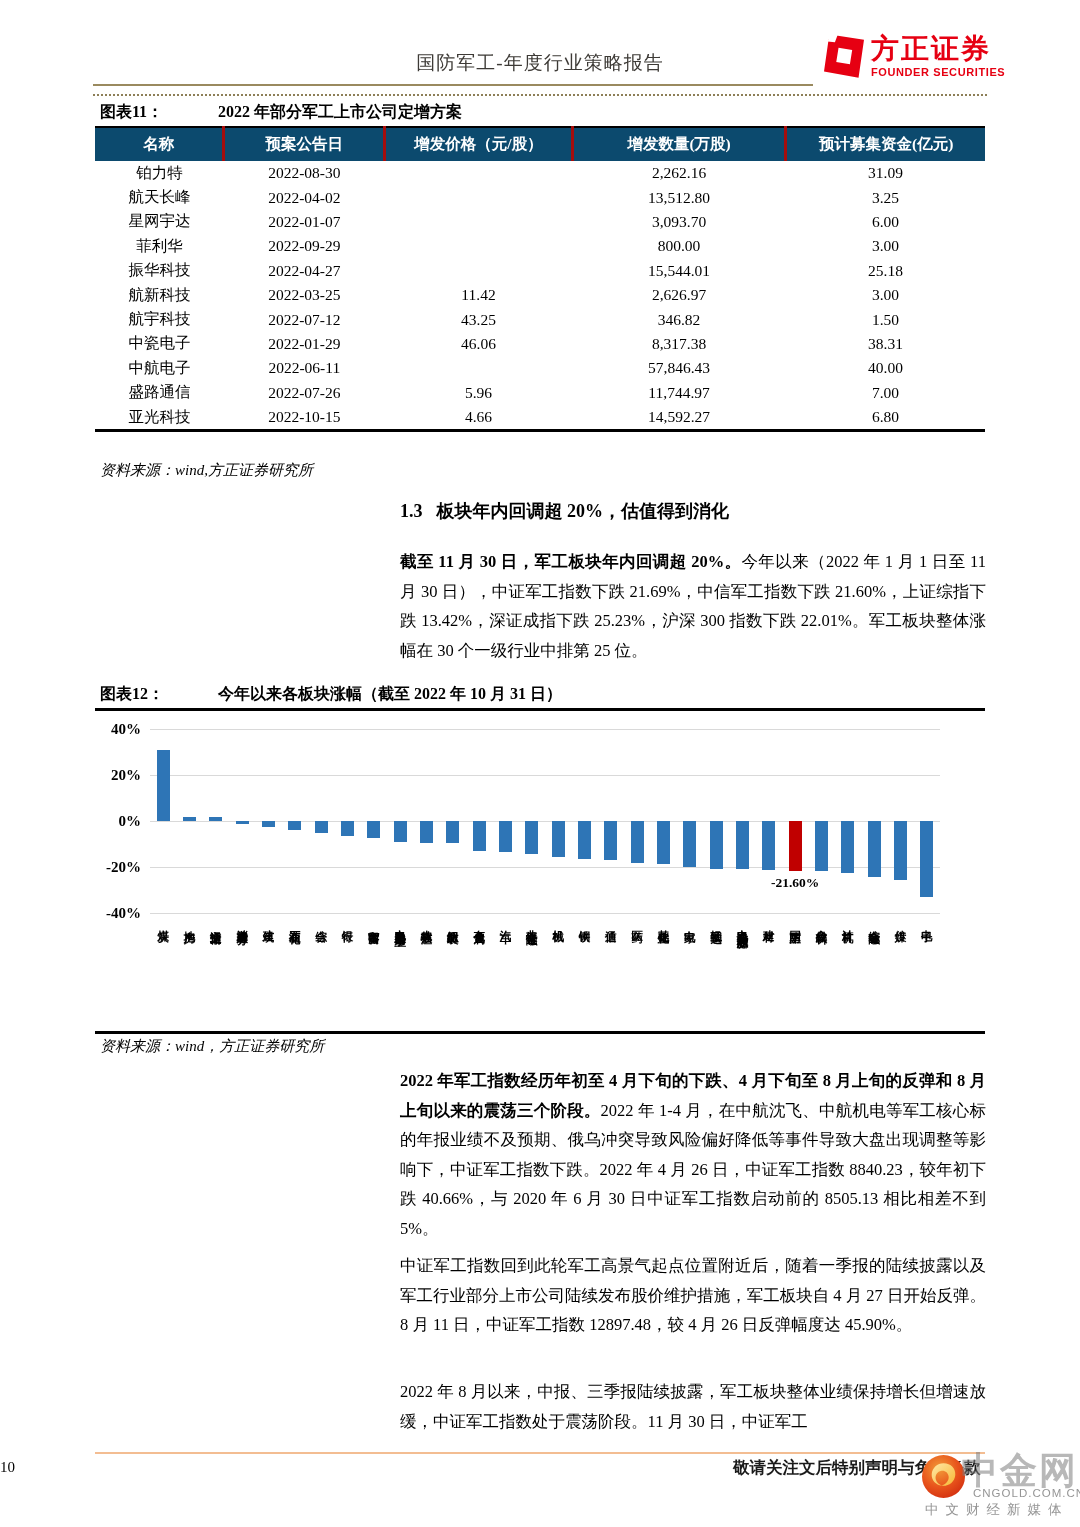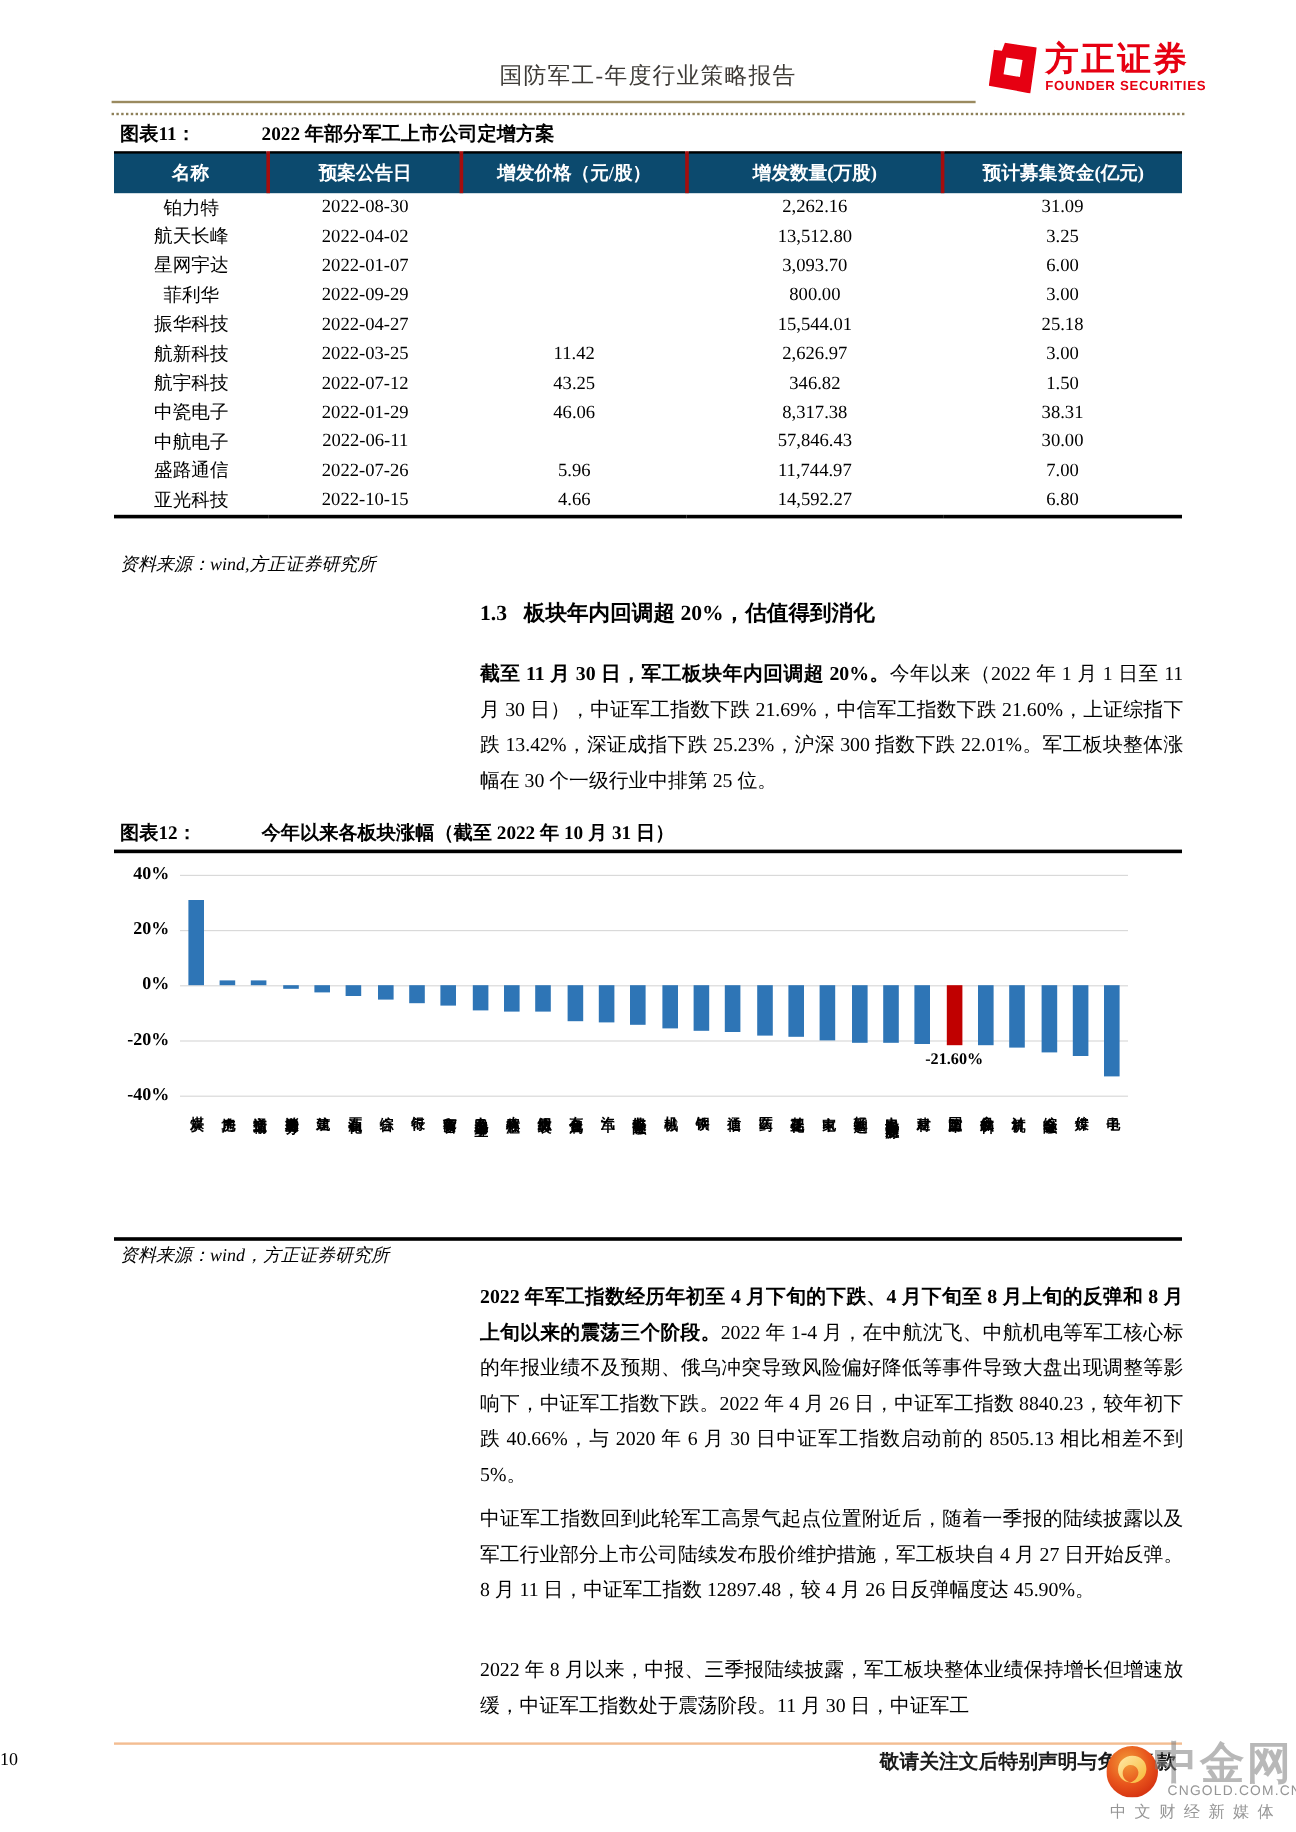--- a/index.html
+++ b/index.html
@@ -159,21 +159,21 @@
           <td>2022-01-29</td>
           <td>46.06</td>
           <td>8,317.38</td>
           <td>38.31</td>
         </tr>
         <tr>
           <td>中航电子</td>
           <td>2022-06-11</td>
           <td></td>
           <td>57,846.43</td>
-          <td>30.00</td>
+          <td>40.00</td>
         </tr>
         <tr>
           <td>盛路通信</td>
           <td>2022-07-26</td>
           <td>5.96</td>
           <td>11,744.97</td>
           <td>7.00</td>
         </tr>
         <tr>
           <td>亚光科技</td>

